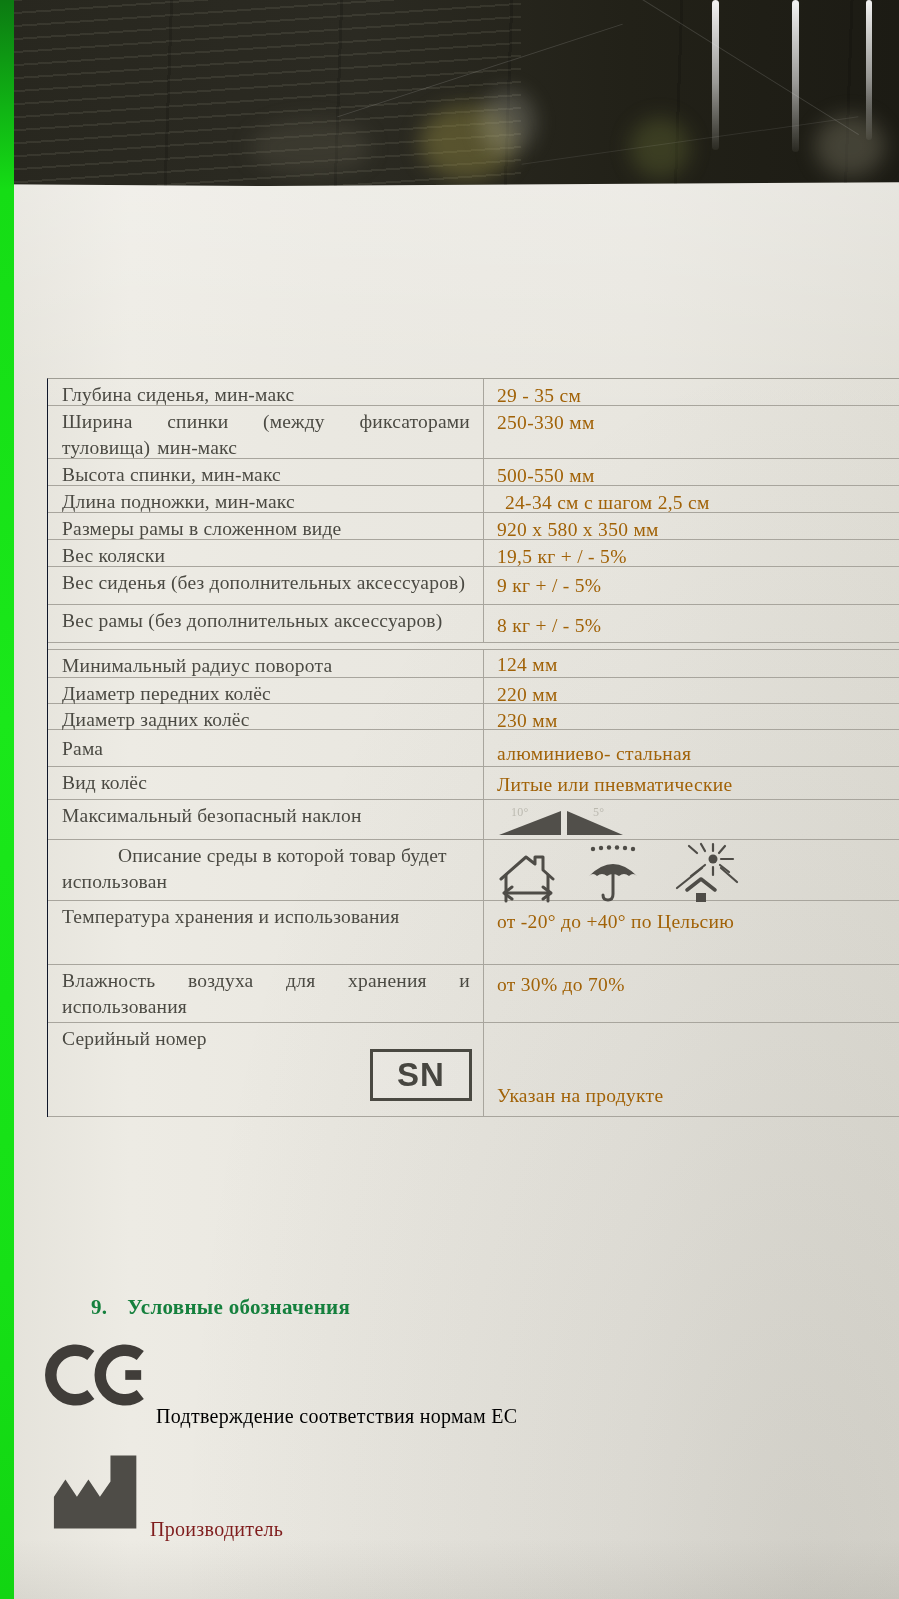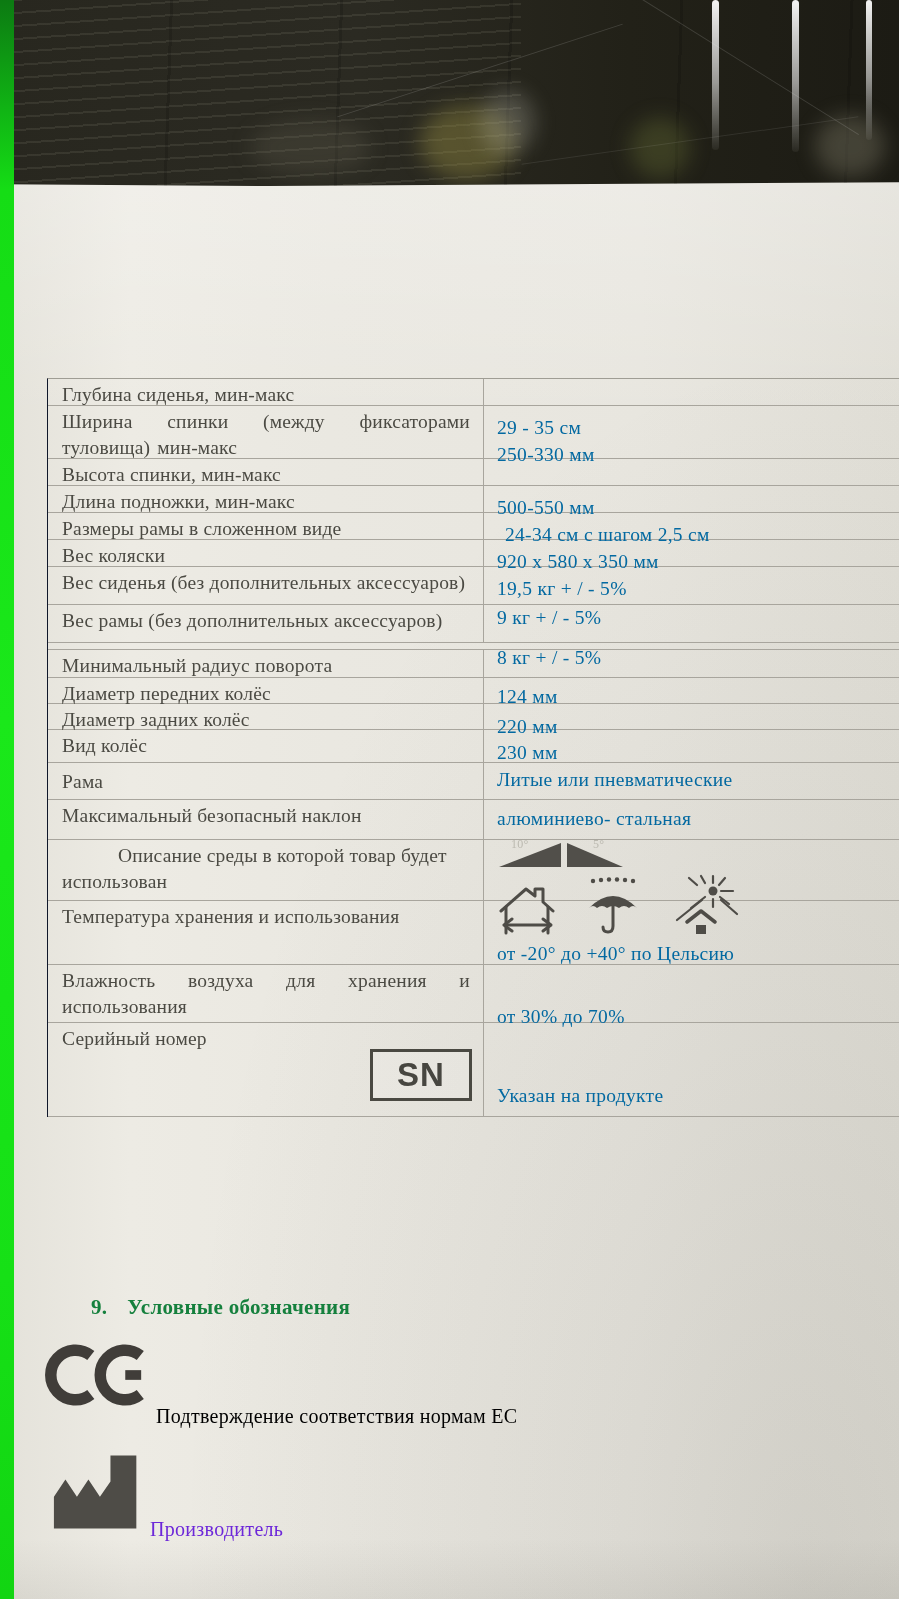--- a/index.html
+++ b/index.html
@@ -60,21 +60,21 @@
     border-top:1px solid #9f9d94;border-left:1px solid #0f172a;
   }
   .t-row{display:flex;box-sizing:border-box;border-bottom:1px solid #a8a59d;}
   .t-spacer{height:6px;border-bottom:1px solid #a8a59d;}
   .c-label{
     width:436px;box-sizing:border-box;border-right:1px solid #a8a59d;
     padding:3px 13px 2px 14px;font-size:19.5px;line-height:1.32;color:#4b4a43;letter-spacing:.2px;
   }
   .c-value{
     flex:1;box-sizing:border-box;padding:4px 6px 2px 13px;
-    font-size:19.5px;line-height:1.3;color:#0369a1;letter-spacing:.3px;margin-top:32px;
+    font-size:19.5px;line-height:1.3;color:#a16207;letter-spacing:.3px;
   }
   .justify{text-align:justify;text-align-last:auto;}
   .justify span{display:inline;}
   .c-label.justify{word-spacing:2px;}
   .indent{text-indent:56px;}
   .v-bottom{display:flex;align-items:flex-end;padding-bottom:8px;}
   .row-serial .c-label{position:relative;}
   .sn-box{
     position:absolute;right:11px;bottom:15px;width:96px;height:46px;
     border:3px solid #4a4942;display:flex;align-items:center;justify-content:center;
@@ -86,21 +86,21 @@
   .incline-wrap{margin-top:12px;}
   
   .legend-heading{
     position:absolute;left:91px;top:1295px;z-index:3;
     font-size:21px;font-weight:bold;color:#15803d;letter-spacing:.3px;
   }
   .legend-heading .num{margin-right:20px;}
   .ce-mark{position:absolute;left:44px;top:1340px;z-index:3;}
   .ce-label{position:absolute;left:156px;top:1405px;z-index:3;font-size:20px;color:#000000;letter-spacing:.3px;}
   .factory-mark{position:absolute;left:52px;top:1450px;z-index:3;}
-  .factory-label{position:absolute;left:150px;top:1518px;z-index:3;font-size:20px;color:#6d28d9;letter-spacing:.3px;}
+  .factory-label{position:absolute;left:150px;top:1518px;z-index:3;font-size:20px;color:#7f1d1d;letter-spacing:.3px;}
   .icon-dark{stroke:#4e4c47;fill:none;stroke-width:3;stroke-linecap:round;stroke-linejoin:round;}
   .icon-fill{fill:#4e4c47;}
   .mark-faint{fill:#8a887c;opacity:.45;font-size:12px;font-family:"Liberation Serif",serif;}
 </style>
 </head>
 <body>
 
 <div class="paper"></div>
 
 <div class="photo">
@@ -160,27 +160,27 @@
       <div class="c-value" style="padding-top: 2px;"><span>124 мм</span></div>
     </div>
     <div class="t-row" style="height: 26px;">
       <div class="c-label"><span>Диаметр передних колёс</span></div>
       <div class="c-value"><span>220 мм</span></div>
     </div>
     <div class="t-row" style="height: 26px;">
       <div class="c-label"><span>Диаметр задних колёс</span></div>
       <div class="c-value"><span>230 мм</span></div>
     </div>
+    <div class="t-row" style="height: 37px;">
+      <div class="c-label" style="padding-top: 6px;"><span>Рама</span></div>
+      <div class="c-value" style="padding-top: 11px;"><span>алюминиево- стальная</span></div>
+    </div>
     <div class="t-row" style="height: 33px;">
       <div class="c-label"><span>Вид колёс</span></div>
       <div class="c-value" style="padding-top: 5px;"><span>Литые или пневматические</span></div>
-    </div>
-    <div class="t-row" style="height: 37px;">
-      <div class="c-label" style="padding-top: 6px;"><span>Рама</span></div>
-      <div class="c-value" style="padding-top: 11px;"><span>алюминиево- стальная</span></div>
     </div>
     <div class="t-row" style="height: 40px;">
       <div class="c-label"><span>Максимальный безопасный наклон</span></div>
       <div class="c-value"><span>
   <span class="incline-wrap">
     <svg width="132" height="34" viewBox="0 0 132 34">
       <text class="mark-faint mark-left" x="14" y="12">10°</text>
       <text class="mark-faint mark-right" x="96" y="12">5°</text>
       <polygon points="2,31 64,31 64,7" fill="#514f4a"></polygon>
       <polygon points="70,7 70,31 126,31" fill="#514f4a"></polygon>

